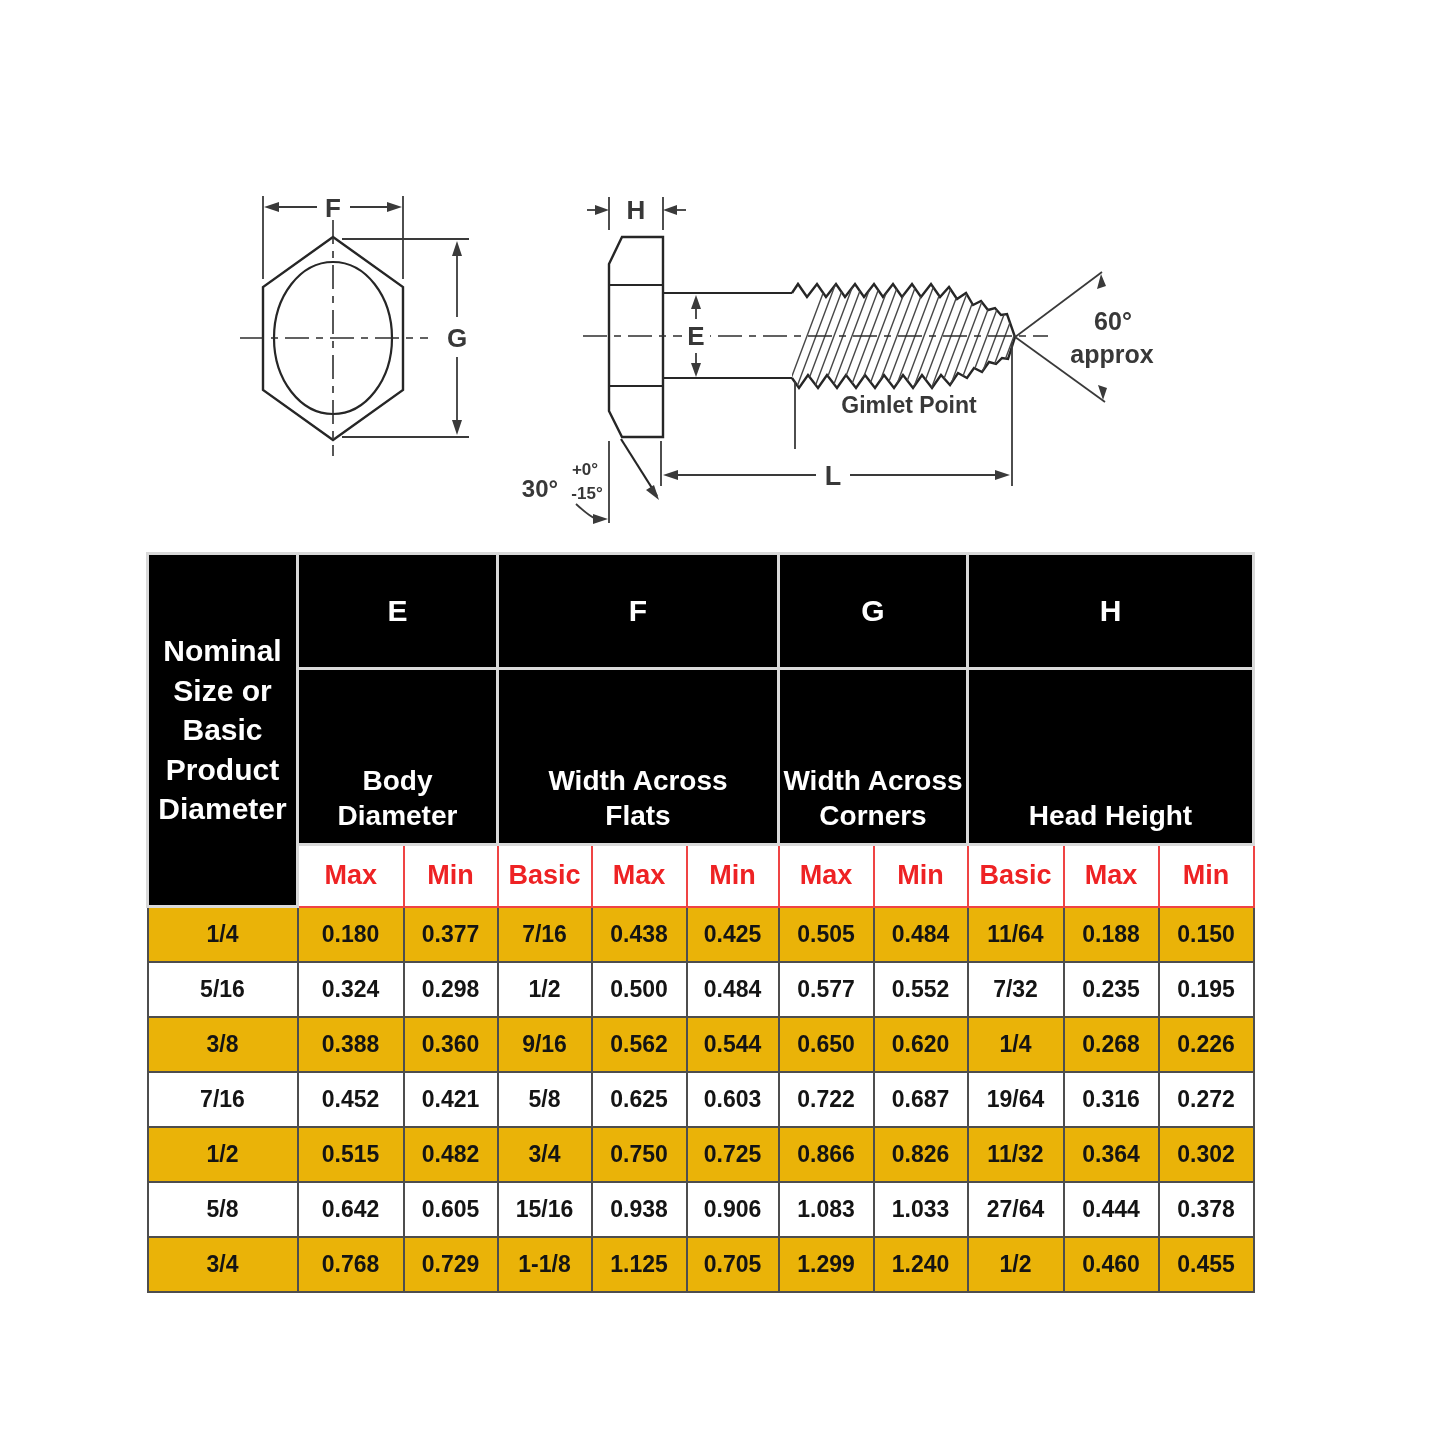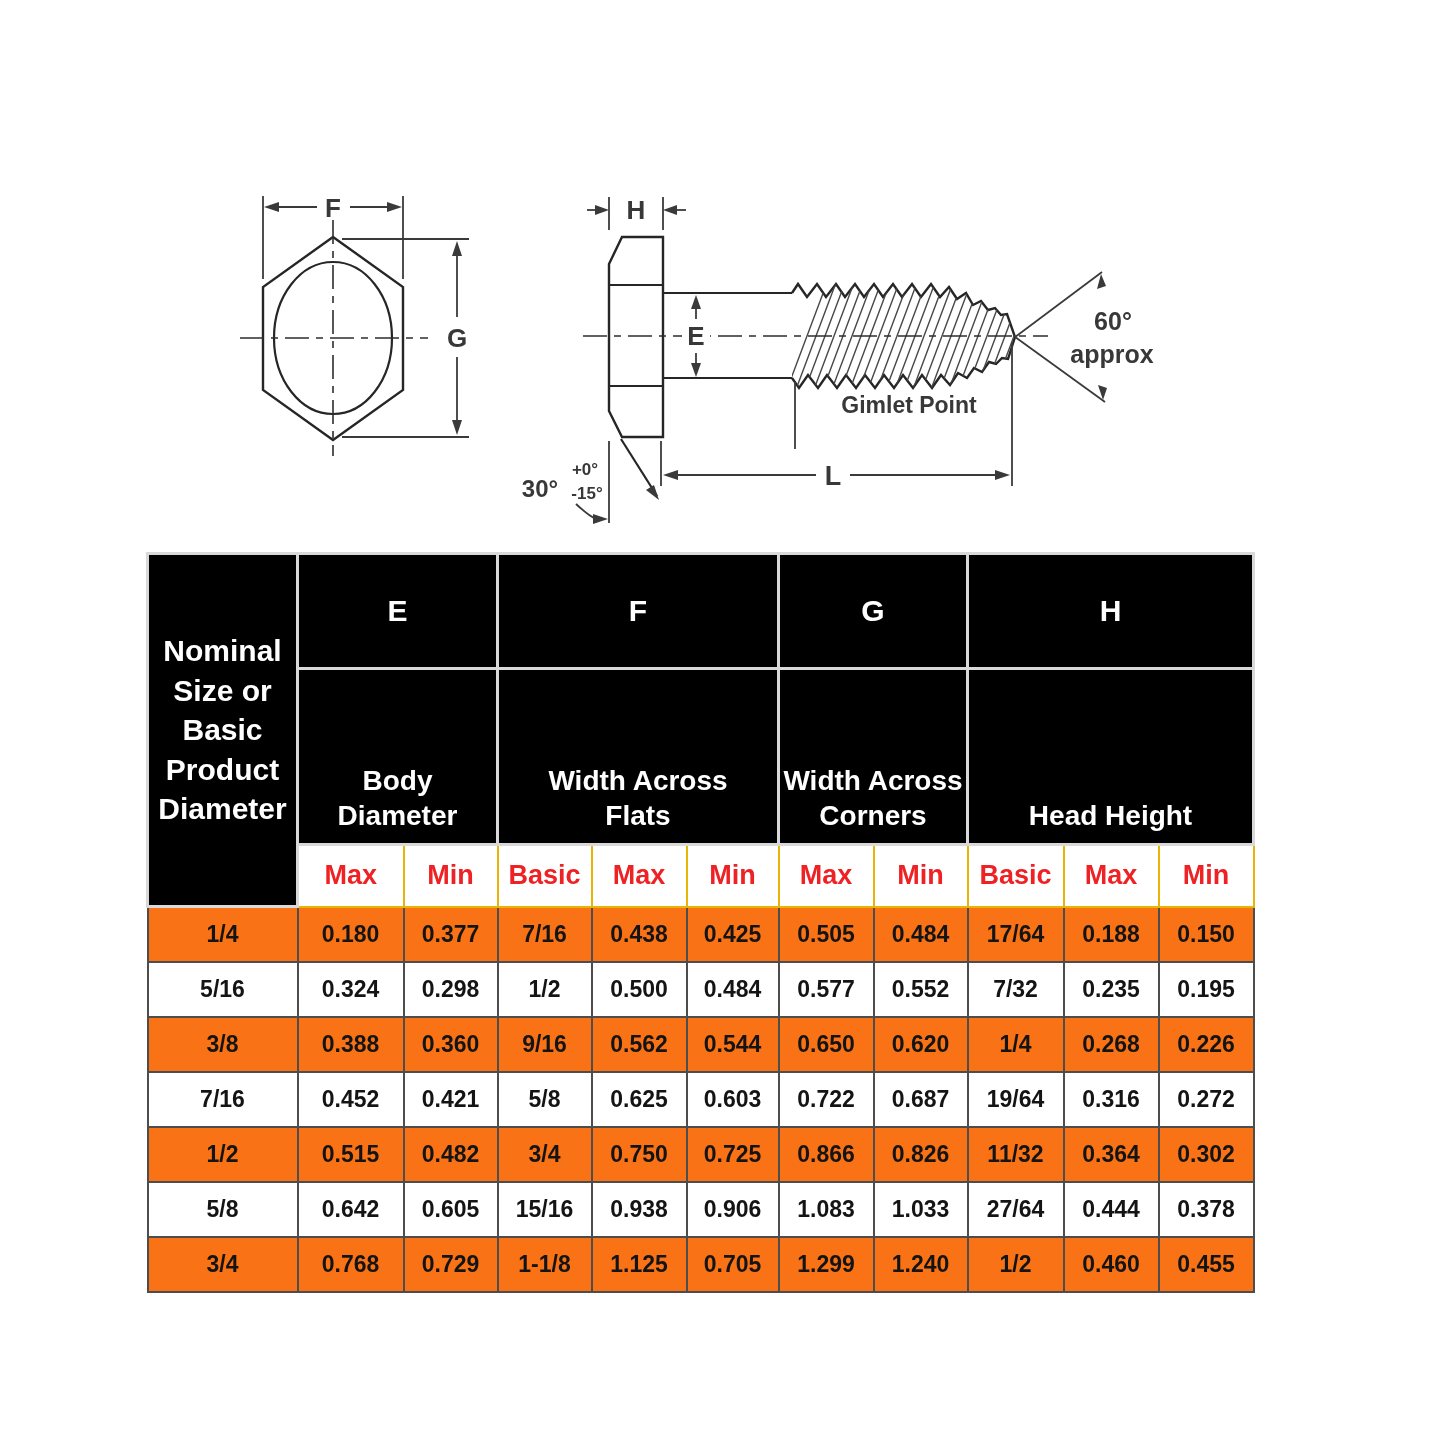--- a/index.html
+++ b/index.html
@@ -18,23 +18,23 @@
   .lbl.small{font-weight:600;}
 
   
   table.spec{position:absolute;left:146px;top:552px;width:1106px;border-collapse:collapse;
              table-layout:fixed;background:#fff;}
   table.spec td{text-align:center;font-weight:bold;overflow:hidden;padding:0;}
   tr.hdr td{background:#000;color:#fff;border:3px solid #d9d9d9;font-size:30px;vertical-align:middle;}
   td.corner{background:#000;color:#fff;border:3px solid #d9d9d9;font-size:28px;line-height:1.32;
             white-space:pre-line;vertical-align:middle;}
   tr.hdr2 td{font-size:28px;vertical-align:bottom;padding-bottom:10px;white-space:pre-line;line-height:1.25;margin-top:40px;}
-  tr.sub td{background:#fff;color:#ee2224;font-size:27px;border:2px solid #eab308;}
+  tr.sub td{background:#fff;color:#ee2224;font-size:27px;border:2px solid #ef4444;}
   tr.data td{font-size:23px;color:#141414;border:2px solid #4d4d4d;background:#fff;}
-  tr.data.alt td{background:#f97316;}
+  tr.data.alt td{background:#eab308;}
   tr.r1{height:115px;} tr.r2{height:176px;} tr.sub{height:62px;} tr.data{height:55px;}
 </style>
 </head>
 <body>
 
 <div class="canvas">
 
   <svg class="diagram" width="1445" height="548" viewBox="0 0 1445 548">
     <defs>
       <clipPath id="threadClip">
@@ -198,21 +198,21 @@
     </tr>
     <tr class="data alt">
       <td>1/4</td>
       <td>0.180</td>
       <td>0.377</td>
       <td>7/16</td>
       <td>0.438</td>
       <td>0.425</td>
       <td>0.505</td>
       <td>0.484</td>
-      <td>17/64</td>
+      <td>11/64</td>
       <td>0.188</td>
       <td>0.150</td>
     </tr>
     <tr class="data">
       <td>5/16</td>
       <td>0.324</td>
       <td>0.298</td>
       <td>1/2</td>
       <td>0.500</td>
       <td>0.484</td>

